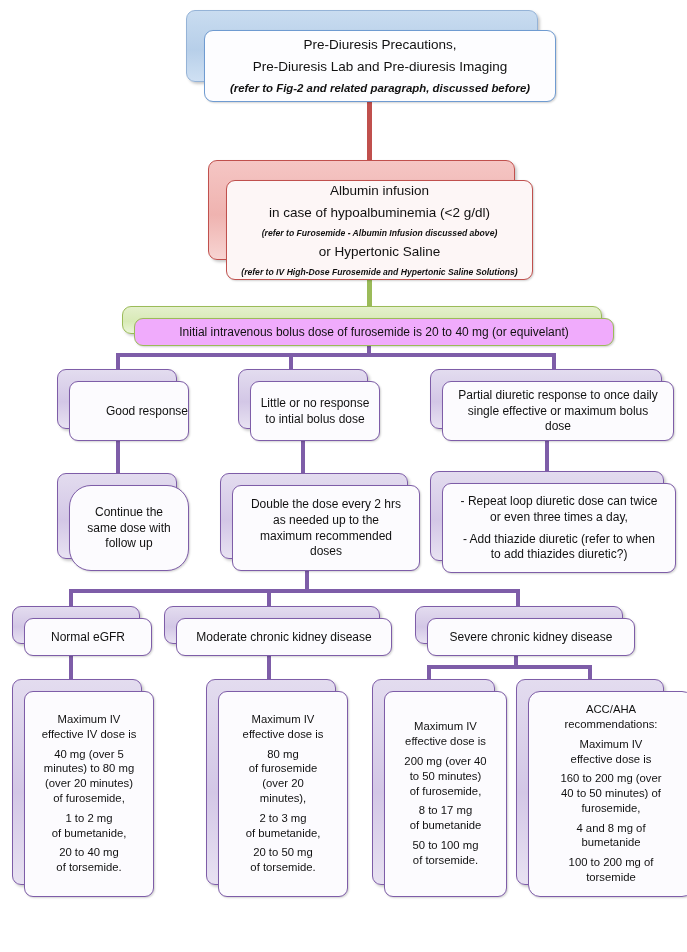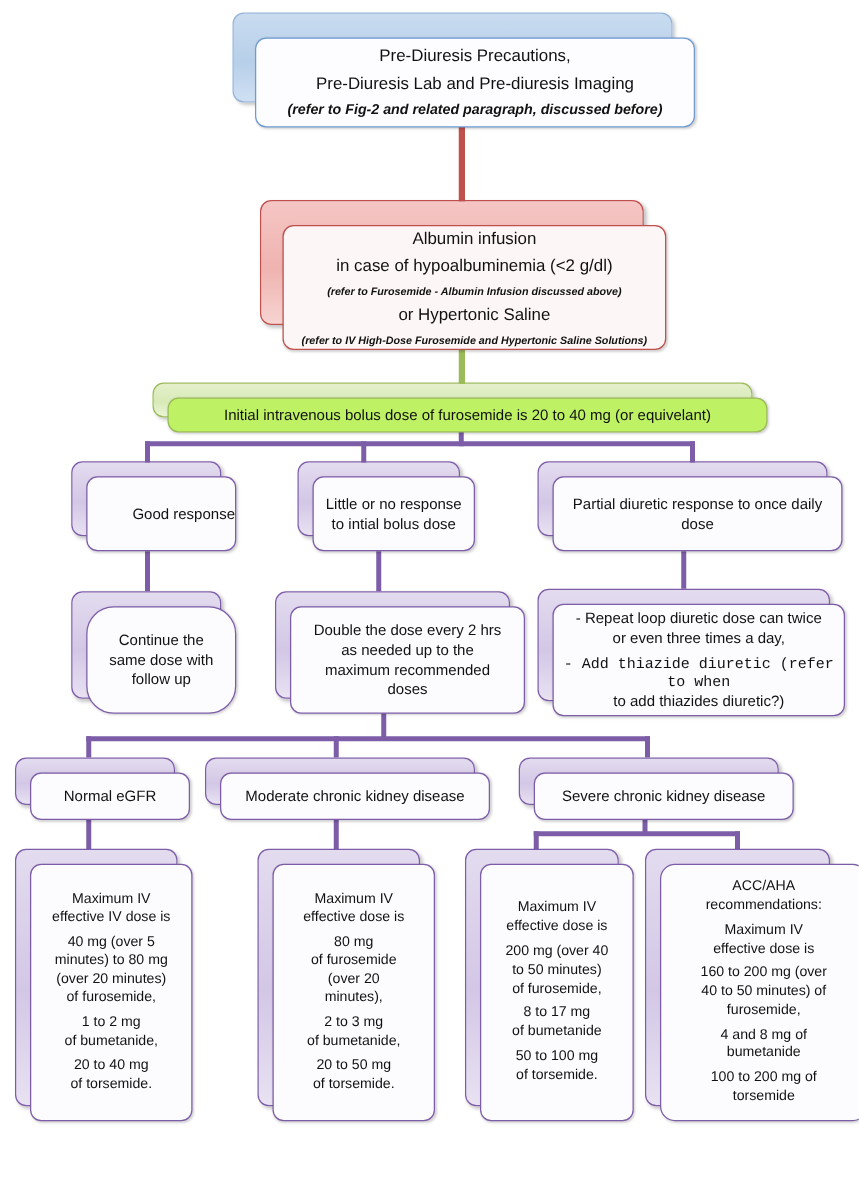--- a/index.html
+++ b/index.html
@@ -55,21 +55,21 @@
   .t-red .front{
     background:#fdf6f6;border:1px solid #c0504d;
   }
   
   .t-green .back{
     background:linear-gradient(180deg,#e4f0cc 0%,#d8eab6 55%,#eaf5d8 100%);
     border:1px solid #9bbb59;
     box-shadow:2px 2px 3px rgba(0,0,0,0.22);
   }
   .t-green .front{
-    background:#bef264;border:1px solid #9bbb59;
+    background:#f0abfc;border:1px solid #9bbb59;
   }
   
   .t-purple .back{
     background:linear-gradient(180deg,#e3dcef 0%,#d3c7e6 55%,#e8e2f2 100%);
     border:1px solid #7e5da8;
     box-shadow:2px 2px 3px rgba(0,0,0,0.22);
   }
   .t-purple .front{
     background:#fcfbfe;border:1px solid #7e5da8;
   }
@@ -155,20 +155,21 @@
     <div class="front" style="left:12px;top:12px;width:130px;height:60px;">
       <p class="ln-12">Little or no response</p>
       <p class="ln-12" style="margin-top:1px;">to intial bolus dose</p>
     </div>
   </div>
 
   <div class="node t-purple" style="left:430px;top:369px;width:244px;height:72px;">
     <div class="back" style="width:232px;height:60px;"></div>
     <div class="front" style="left:12px;top:12px;width:232px;height:60px;">
       <p class="ln-12">Partial diuretic response to once daily</p>
+      <p class="ln-12" style="margin-top:1px;">single effective or maximum bolus</p>
       <p class="ln-12" style="margin-top:1px;">dose</p>
     </div>
   </div>
 
   <div class="node t-purple" style="left:57px;top:473px;width:132px;height:98px;">
     <div class="back" style="width:120px;height:86px;"></div>
     <div class="front" style="left:12px;top:12px;width:120px;height:86px;border-radius:22px;">
       <p class="ln-12">Continue the</p>
       <p class="ln-12" style="margin-top:1px;">same dose with</p>
       <p class="ln-12" style="margin-top:1px;">follow up</p>
@@ -183,21 +184,21 @@
       <p class="ln-12" style="margin-top:1px;">maximum recommended</p>
       <p class="ln-12" style="margin-top:1px;">doses</p>
     </div>
   </div>
 
   <div class="node t-purple" style="left:430px;top:471px;width:246px;height:102px;">
     <div class="back" style="width:234px;height:90px;"></div>
     <div class="front" style="left:12px;top:12px;width:234px;height:90px;">
       <p class="ln-12">- Repeat loop diuretic dose can twice</p>
       <p class="ln-12" style="margin-top:1px;">or even three times a day,</p>
-      <p class="ln-12" style="margin-top:7px;font-family:Liberation Mono, monospace;">- Add thiazide diuretic (refer to when</p>
+      <p class="ln-12" style="margin-top:7px;">- Add thiazide diuretic (refer to when</p>
       <p class="ln-12" style="margin-top:1px;">to add thiazides diuretic?)</p>
     </div>
   </div>
 
   <div class="node t-purple" style="left:12px;top:606px;width:140px;height:50px;">
     <div class="back" style="width:128px;height:38px;"></div>
     <div class="front" style="left:12px;top:12px;width:128px;height:38px;">
       <p class="ln-12">Normal eGFR</p>
     </div>
   </div>

